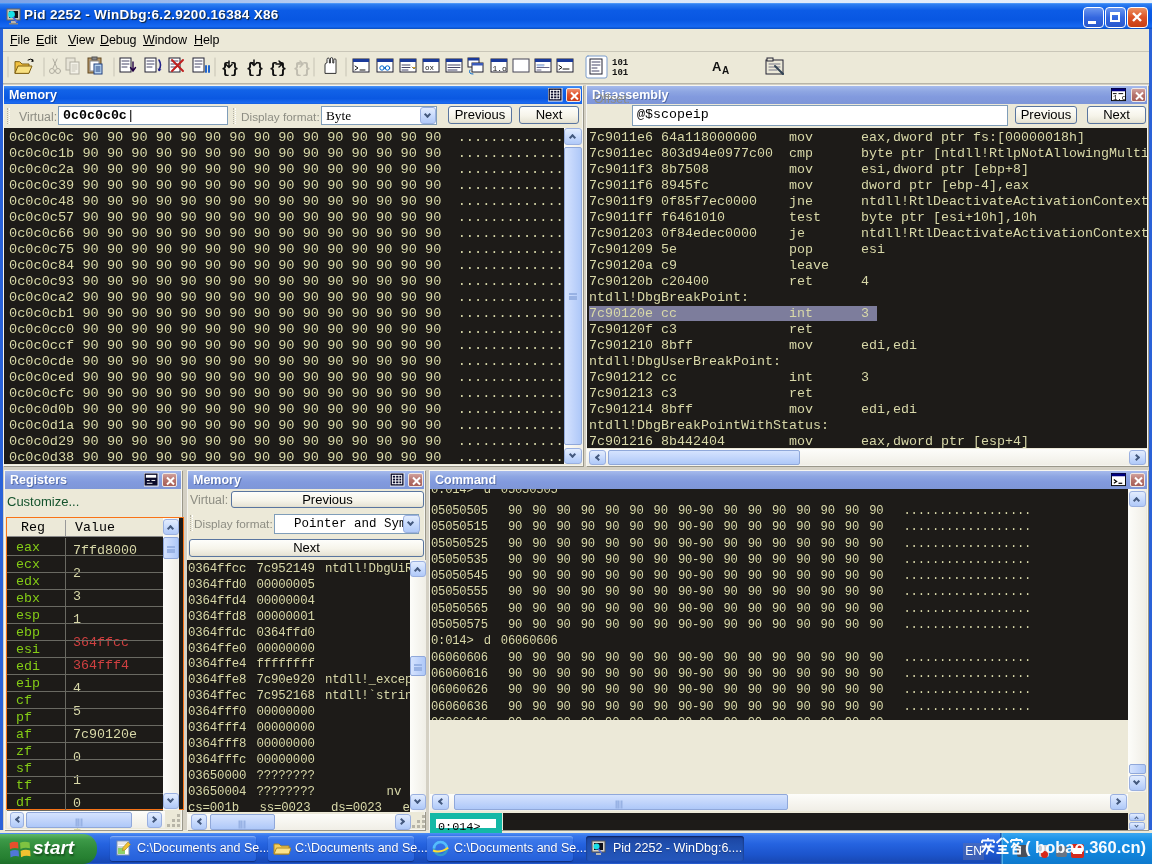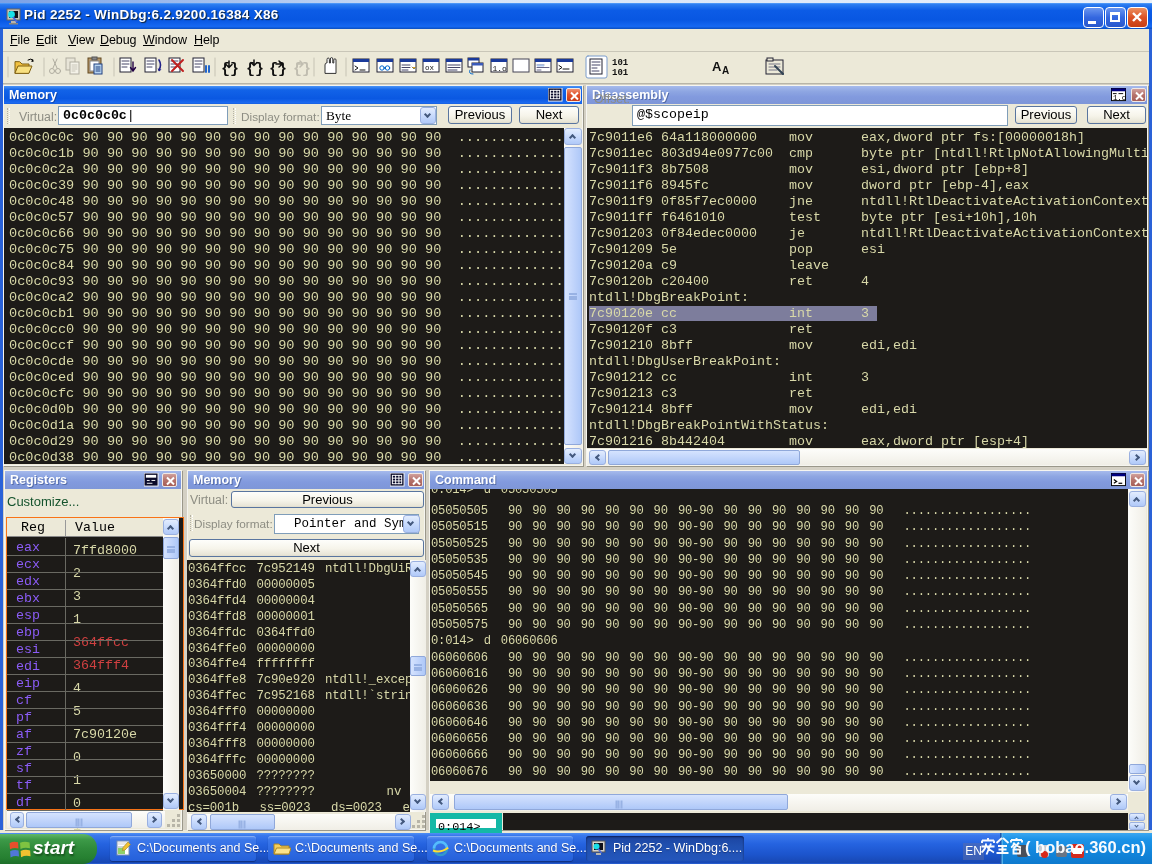--- a/index.html
+++ b/index.html
@@ -396,21 +396,21 @@
         </svg>
       </div>
  <div class="abs" style="left:3px;top:24px;font-size:13px;color:#14532d">Customize...</div>
 
  <div class="abs" style="left:2px;top:47px;width:178px;height:293px;border:1px solid #f97316;background:#1d1b18">
   <div class="abs" style="left:0;top:0;width:172px;height:19px;background:#ECE9D8;border-bottom:1px solid #888"></div>
   <pre class="abs" style="left:14px;top:2px;font-size:13.3px;color:#000">Reg</pre>
   <pre class="abs" style="left:68px;top:2px;font-size:13.3px;color:#000">Value</pre>
   <div class="abs" style="left:58px;top:2px;width:1px;height:16px;background:#999"></div>
   <div class="abs" style="left:58px;top:20px;width:1px;height:272px;background:#6a6a62"></div>
-  <pre class="abs ffpre" style="left:9px;top:21px;line-height:17px;color:#8b5cf6" id="regn">eax
+  <pre class="abs ffpre" style="left:9px;top:21px;line-height:17px;color:#84cc16" id="regn">eax
 ecx
 edx
 ebx
 esp
 ebp
 esi
 edi
 eip
 cf
 pf
@@ -571,21 +571,21 @@
   <rect x="0.5" y="0.5" width="15" height="13" fill="#fff" stroke="#000"></rect>
   <rect x="0.5" y="0.5" width="15" height="3" fill="#000080"></rect>
   <path d="M3 7 L6 9 L3 11" stroke="#000" stroke-width="1.3" fill="none"></path>
   <line x1="8" y1="11" x2="12" y2="11" stroke="#000" stroke-width="1.3"></line>
  </svg>
  <div class="xbtn xinact" style="left:701px;top:3px">
         <svg width="11" height="10">
           <path d="M2 1.5 L9 8.5 M9 1.5 L2 8.5" stroke="#fff" stroke-width="2"></path>
         </svg>
       </div>
- <div class="blk" style="left:1px;top:19px;width:698px;height:292px">
+ <div class="blk" style="left:1px;top:19px;width:698px;height:231px">
   <pre class="f7pre" style="left:1px;top:-7px;font-size:12.2px;word-spacing:3px;letter-spacing:-0.22px" id="cmd0">0:014&gt; d 05050505</pre>
         <pre class="f7pre" style="left:1px;top:14px;font-size:12.2px;line-height:16.3px;word-spacing:3px;letter-spacing:-0.22px" id="cmd">05050505  90 90 90 90 90 90 90 90-90 90 90 90 90 90 90 90  ..................
 05050515  90 90 90 90 90 90 90 90-90 90 90 90 90 90 90 90  ..................
 05050525  90 90 90 90 90 90 90 90-90 90 90 90 90 90 90 90  ..................
 05050535  90 90 90 90 90 90 90 90-90 90 90 90 90 90 90 90  ..................
 05050545  90 90 90 90 90 90 90 90-90 90 90 90 90 90 90 90  ..................
 05050555  90 90 90 90 90 90 90 90-90 90 90 90 90 90 90 90  ..................
 05050565  90 90 90 90 90 90 90 90-90 90 90 90 90 90 90 90  ..................
 05050575  90 90 90 90 90 90 90 90-90 90 90 90 90 90 90 90  ..................
 0:014&gt; d 06060606

